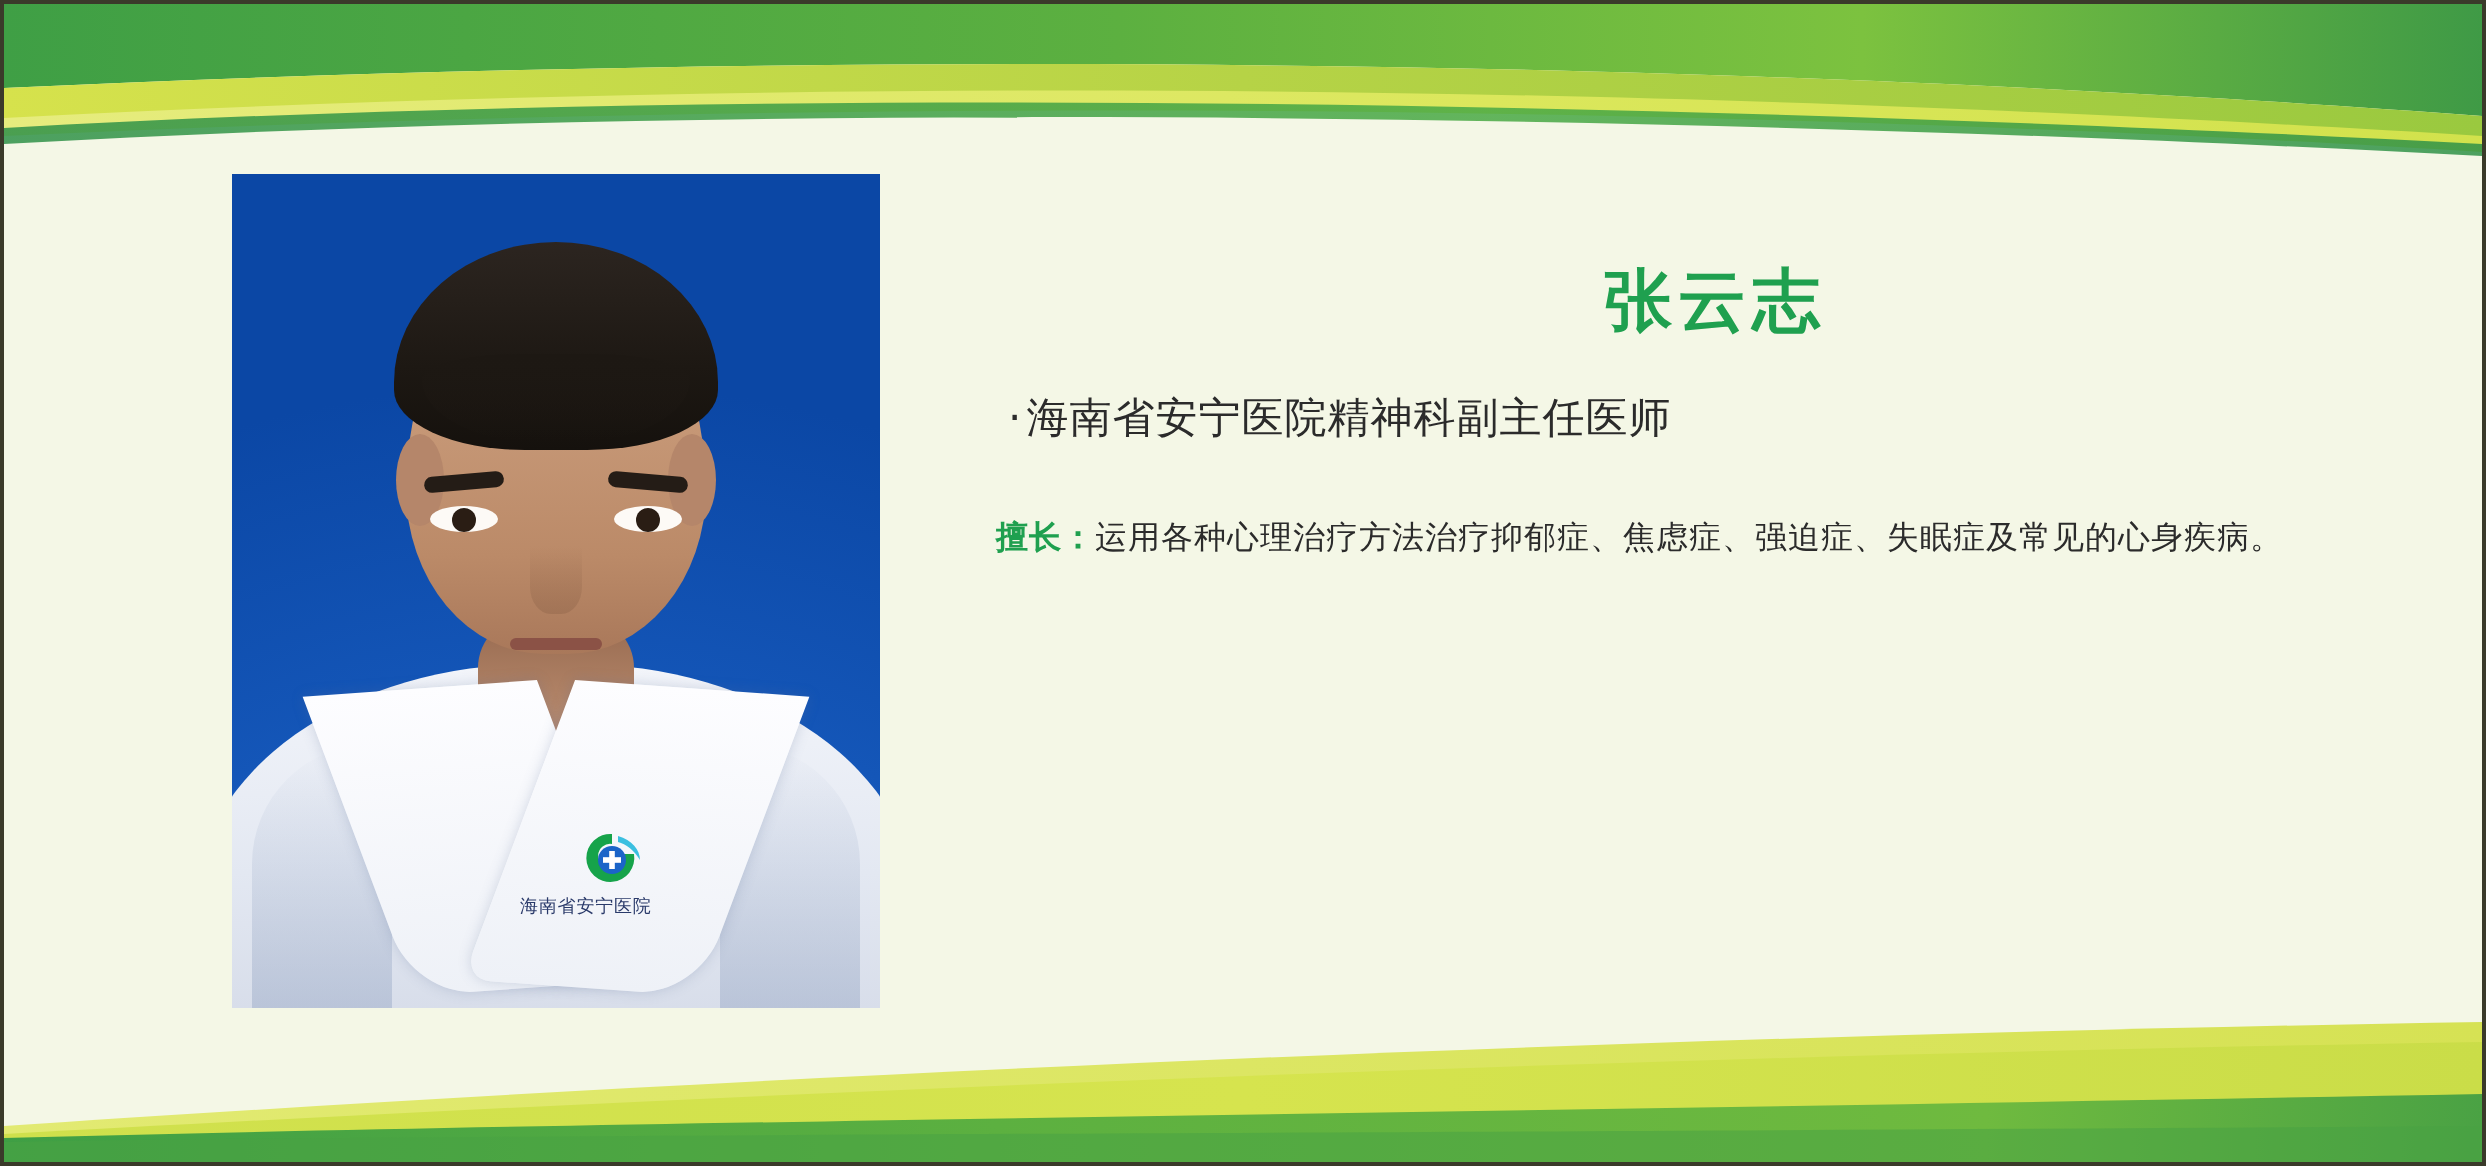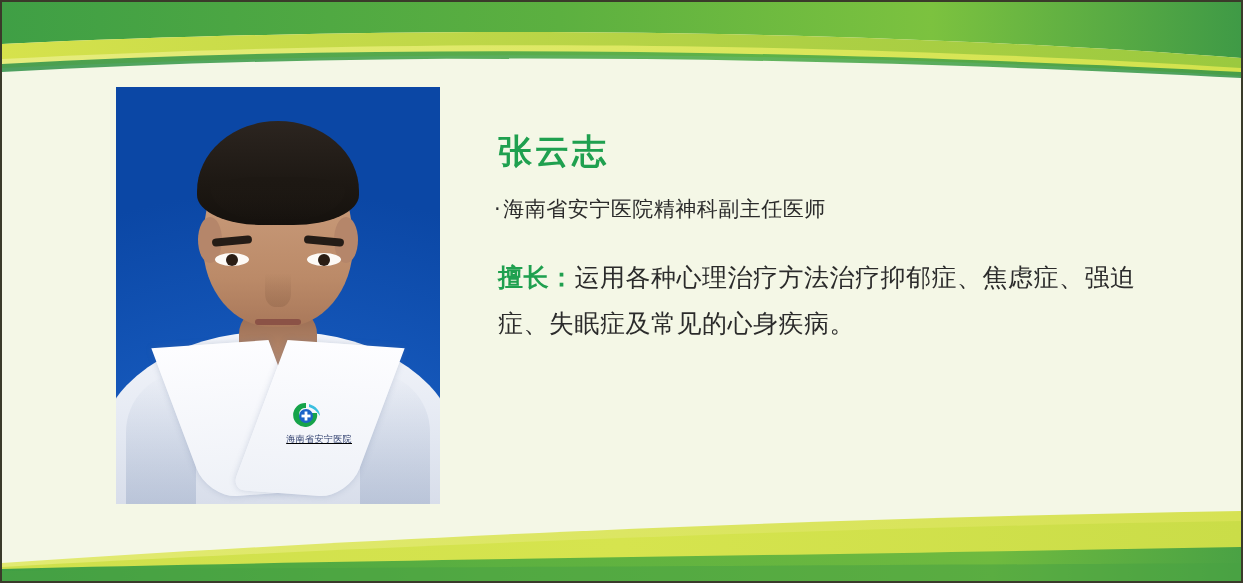--- a/index.html
+++ b/index.html
@@ -246,26 +246,25 @@
     transform: translateX(-50%);
     width: 46px;
     height: 6px;
     background: #8b5246;
     border-radius: 4px;
   }
 
   .badge {
     position: absolute;
     left: 50%;
-    bottom: 58px;
+    bottom: 44px;
     transform: translateX(-50%);
     margin-left: 28px;
     width: 92px;
-    text-align: right;
-    text-decoration: underline;
+    text-align: left;
   }
   .badge-logo {
     width: 34px;
     height: 30px;
     margin: 0 auto 2px;
     position: relative;
   }
   .badge-text {
     font-size: 9px;
     color: #2a3a6a;
@@ -284,39 +283,40 @@
     padding-right: 24px;
   }
   .doctor-name {
     font-size: 34px;
     font-weight: bold;
     color: #1fa04f;
     letter-spacing: 3px;
     margin: 0 0 20px 6px;
     line-height: 1;
     font-family: "DejaVu Sans", sans-serif;
+    text-align: center;
   }
   .cred-list {
     list-style: none;
-    margin: 0 0 6px 2px;
+    margin: 0 0 6px 12px;
     padding: 0;
   }
   .cred-item {
     font-size: 21px;
     color: #2b2b2b;
     line-height: 42px;
     letter-spacing: .5px;
     font-family: "DejaVu Sans", sans-serif;
   }
   .cred-item .dot {
     font-size: 21px;
     margin-right: 2px;
   }
   .specialty {
-    font-size: 25px;
+    font-size: 16px;
     color: #2b2b2b;
     line-height: 46px;
     letter-spacing: .5px;
     margin-left: 6px;
     max-width: 672px;
     font-family: "DejaVu Sans", sans-serif;
   }
   .specialty-label {
     color: #1fa04f;
     font-weight: bold;

